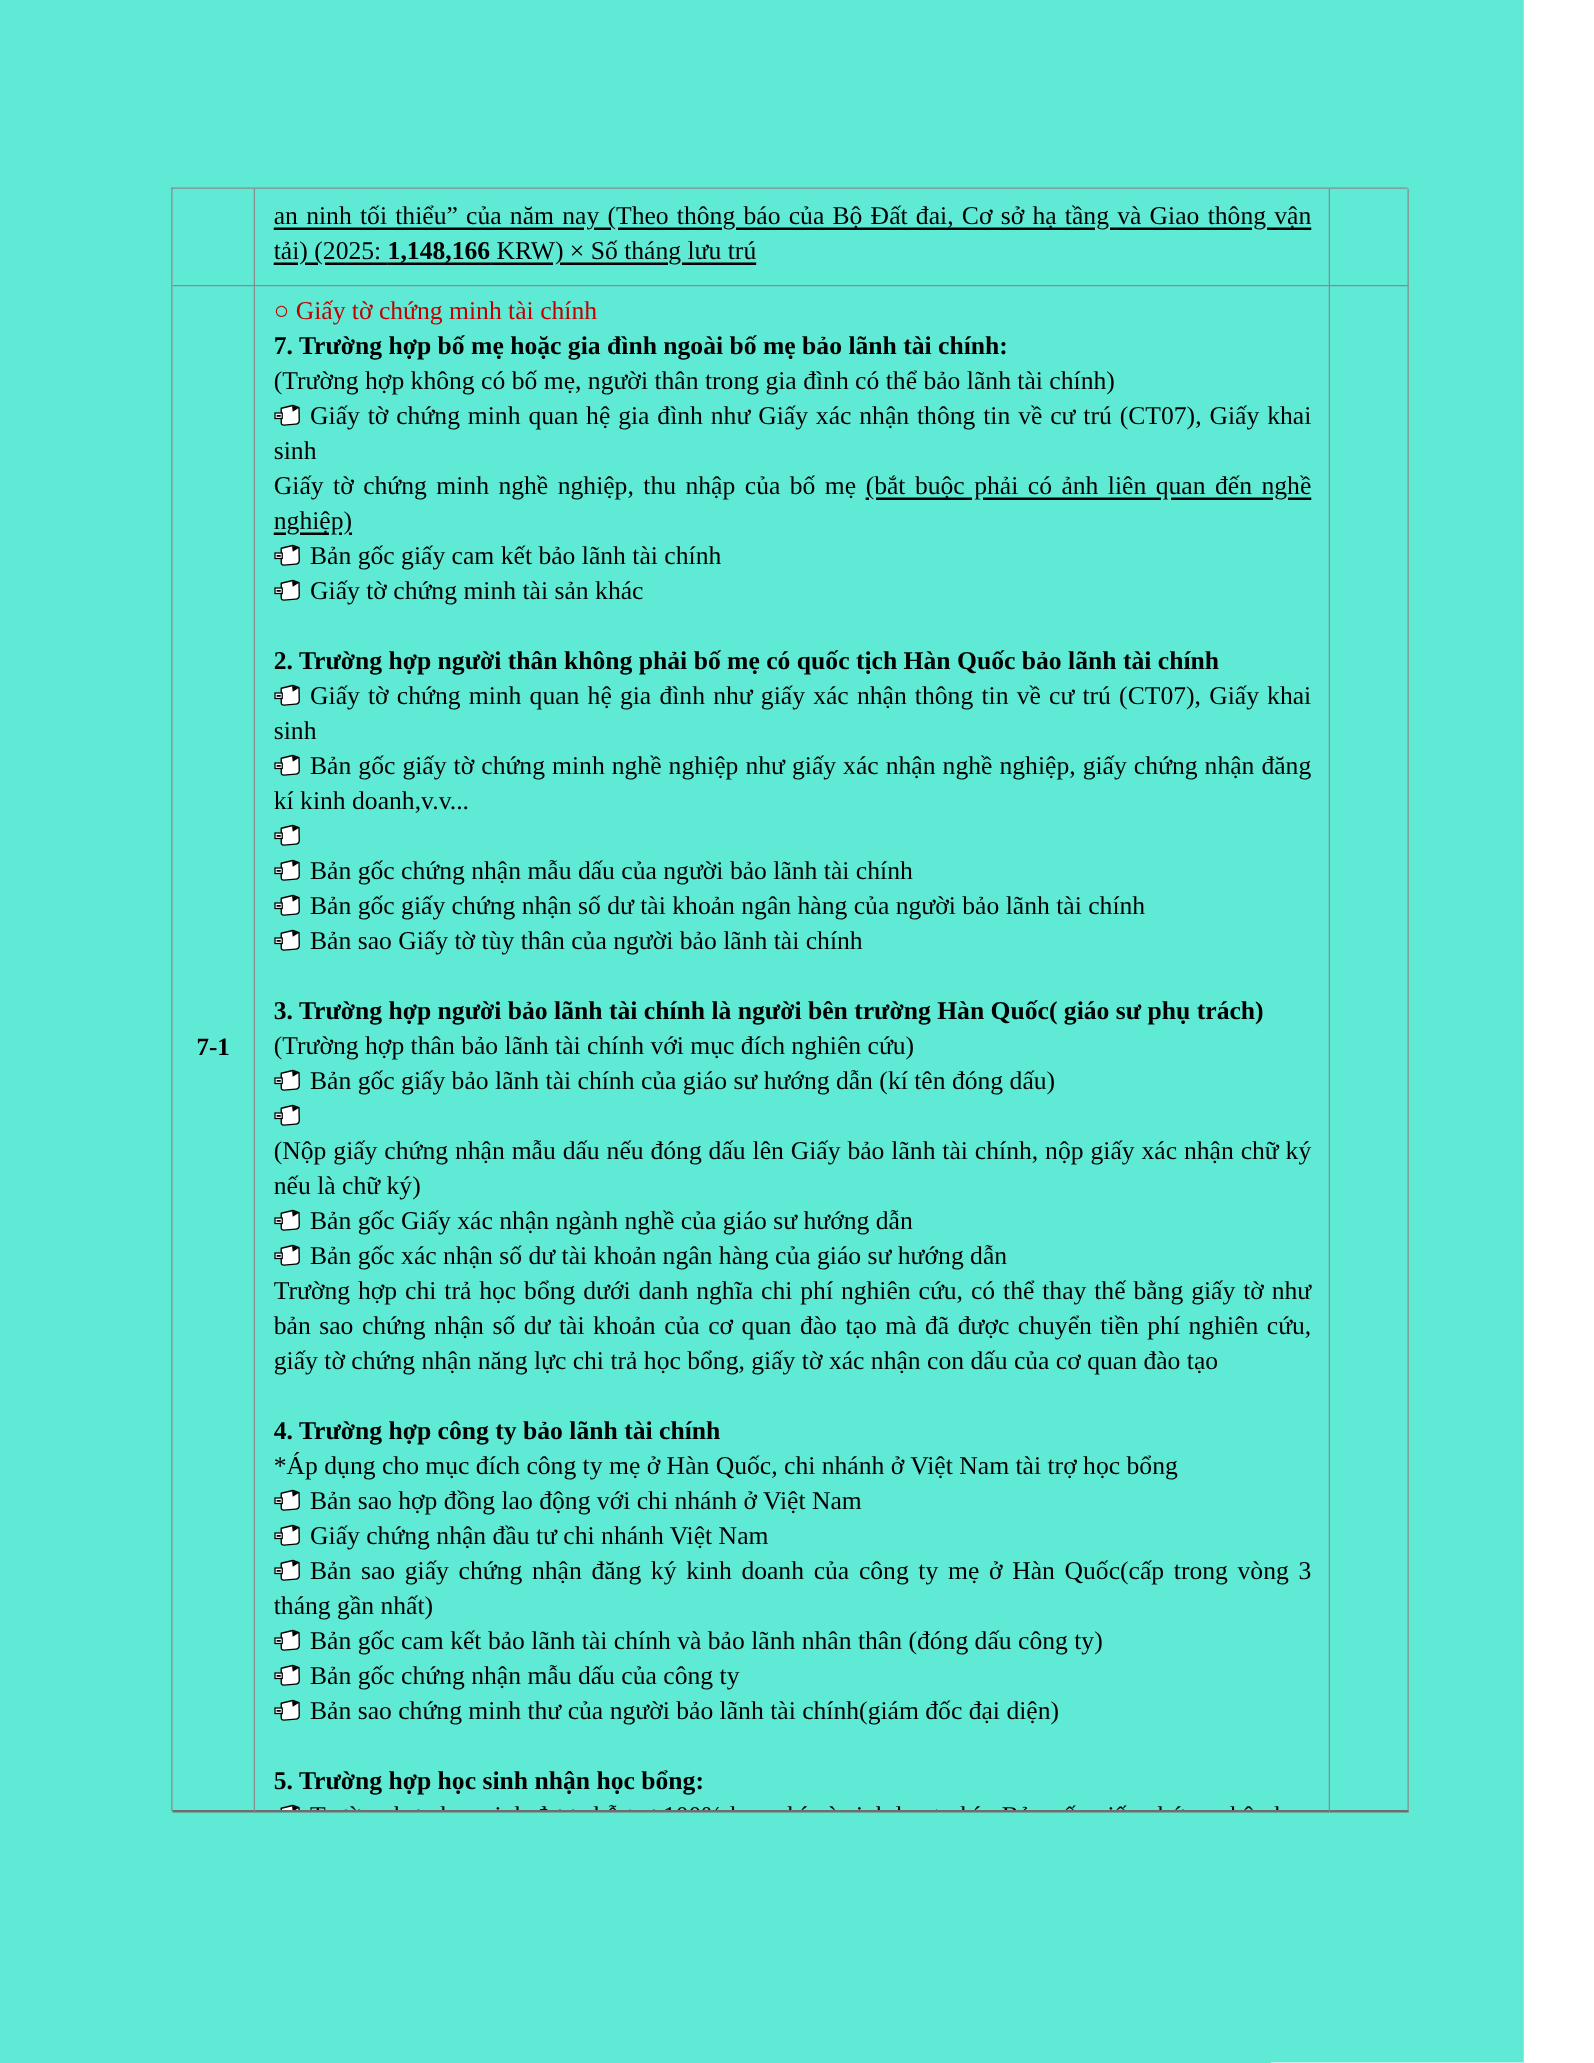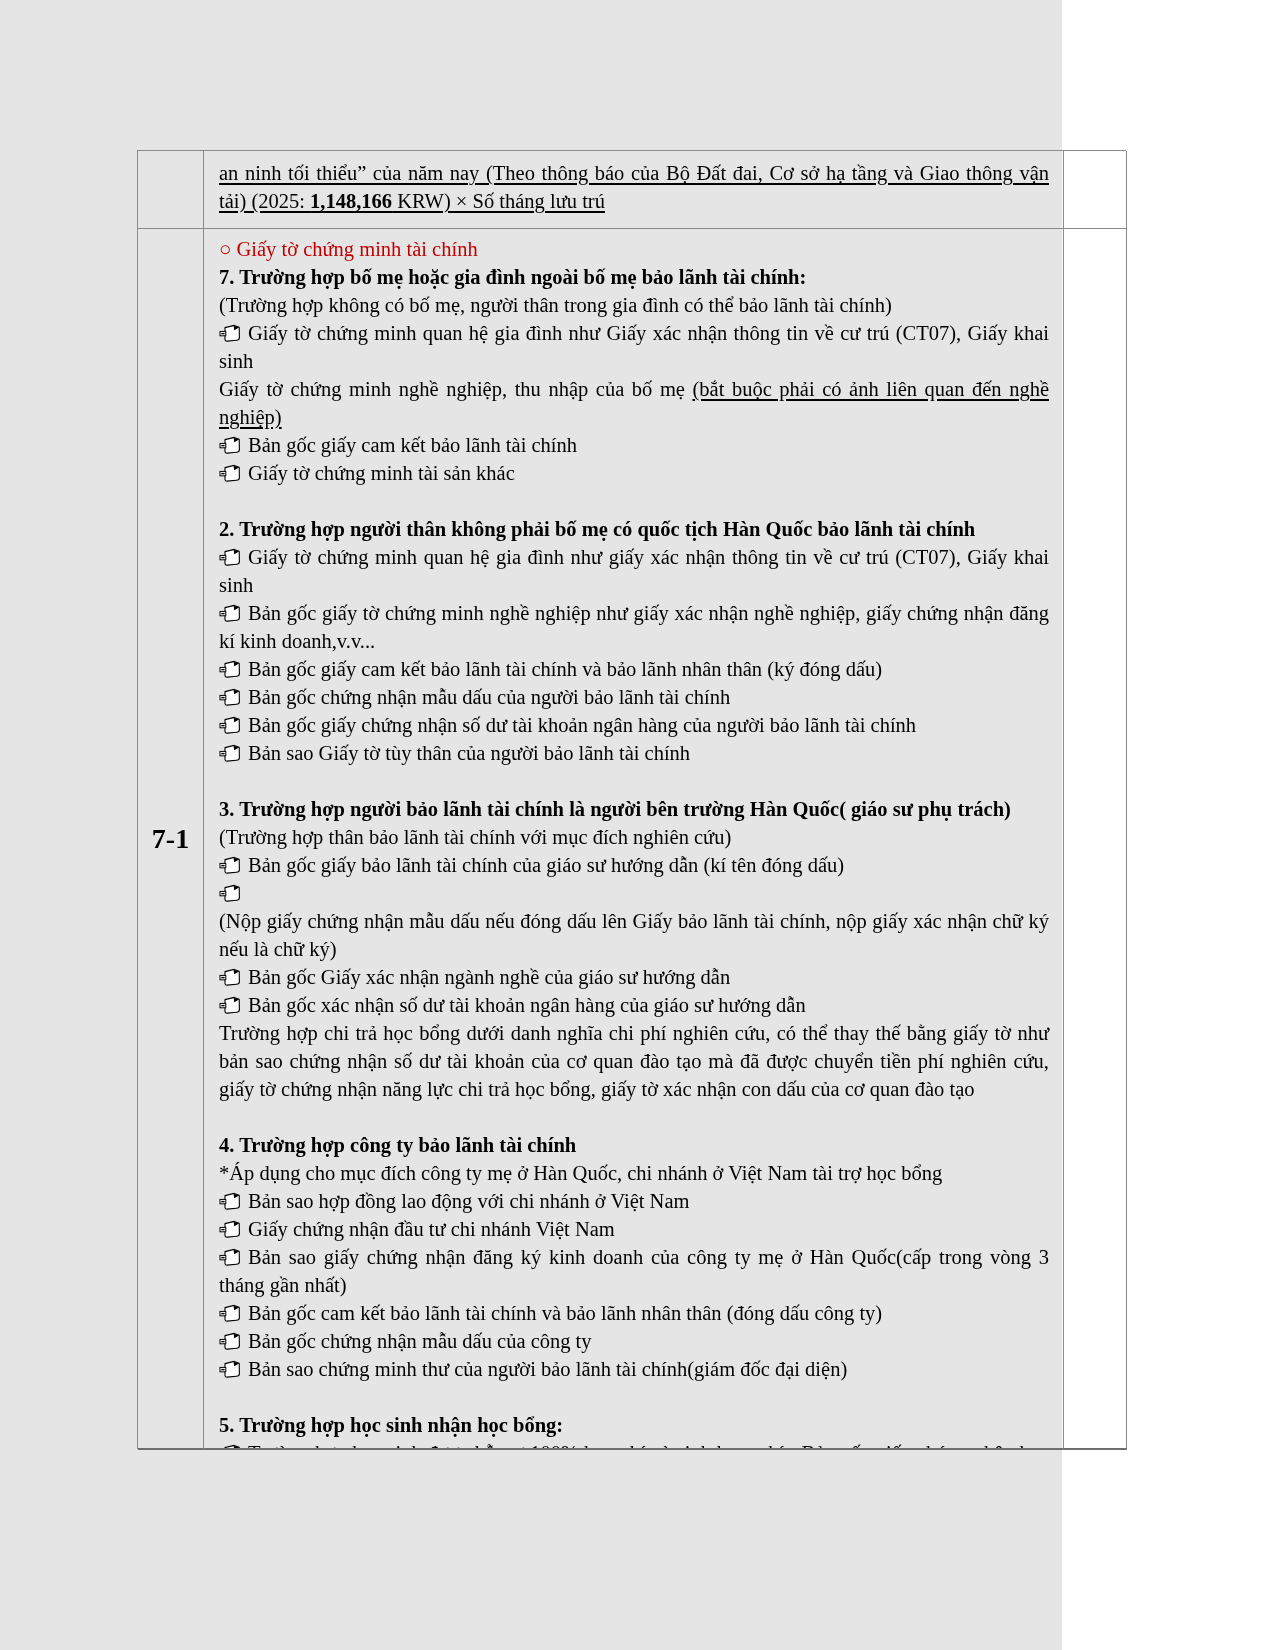--- a/index.html
+++ b/index.html
@@ -1,19 +1,19 @@
 <!DOCTYPE html>
 <html><head>
 <meta charset="utf-8">
 <style>
   html,body{margin:0;padding:0;background:#fff;}
   .page{
     position:relative;
-    width:1062px;height:1650px;
-    background:#e5e5e5;
+    width:1219px;height:1650px;
+    background:#5eead4;
     font-family:"Liberation Serif","DejaVu Serif",serif;
     color:#000;
   }
   .doc-table{
     position:absolute;left:137px;top:150px;
     width:989px;height:1299px;
     display:grid;
     grid-template-columns:66px 860px 63px;
     grid-template-rows:78px 1221px;
     border-top:1px solid #8a8a8a;
@@ -22,21 +22,21 @@
   }
   .cell{
     border-right:1px solid #8a8a8a;
     border-bottom:1px solid #8a8a8a;
     box-sizing:border-box;
     overflow:hidden;
   }
   .cell.bottom-edge{border-bottom:2px solid #6e6e6e;}
   .label-cell{
     display:flex;align-items:center;justify-content:center;
-    font-weight:bold;font-size:28px;
+    font-weight:bold;font-size:20px;
   }
   .content-cell{
     padding:6px 14px 0 15px;
     font-size:20.5px;
     line-height:28px;
     text-align:justify;
   }
   .row1-content{padding-top:8px;}
   .u{text-decoration:underline;text-underline-offset:3px;}
   .b{font-weight:bold;}
@@ -105,21 +105,21 @@
                 <path d="M6 3.6 L15.2 1.4 L20.2 3.2 L20.4 13.4 Q20.4 16 17.4 16.3 L8.2 17.1 Q6 17.2 6 15 Z" fill="#fff" stroke="#000" stroke-width="1.1" stroke-linejoin="round"></path>
                 <path d="M14.6 1.7 L20 3.4 L15.2 6.3 Z" fill="#000"></path>
                 <rect x="1" y="7.4" width="5.8" height="4.4" fill="#fff" stroke="#000" stroke-width="1"></rect>
                 <line x1="2.3" y1="9.6" x2="5.6" y2="9.6" stroke="#000" stroke-width="1.4"></line>
               </svg></span><span>Bản gốc giấy tờ chứng minh nghề nghiệp như giấy xác nhận nghề nghiệp, giấy chứng nhận đăng kí kinh doanh,v.v...</span></p>
           <p class="block item"><span class="doc-icon"><svg width="23" height="18" viewBox="0 0 23 18">
                 <path d="M6 3.6 L15.2 1.4 L20.2 3.2 L20.4 13.4 Q20.4 16 17.4 16.3 L8.2 17.1 Q6 17.2 6 15 Z" fill="#fff" stroke="#000" stroke-width="1.1" stroke-linejoin="round"></path>
                 <path d="M14.6 1.7 L20 3.4 L15.2 6.3 Z" fill="#000"></path>
                 <rect x="1" y="7.4" width="5.8" height="4.4" fill="#fff" stroke="#000" stroke-width="1"></rect>
                 <line x1="2.3" y1="9.6" x2="5.6" y2="9.6" stroke="#000" stroke-width="1.4"></line>
-              </svg></span><span>Bản gốc giấy cam kết bảo lãnh tài chính và bảo lãnh nhân thân (ký đóng dấu)</span></p>
+              </svg></span></p>
           <p class="block item"><span class="doc-icon"><svg width="23" height="18" viewBox="0 0 23 18">
                 <path d="M6 3.6 L15.2 1.4 L20.2 3.2 L20.4 13.4 Q20.4 16 17.4 16.3 L8.2 17.1 Q6 17.2 6 15 Z" fill="#fff" stroke="#000" stroke-width="1.1" stroke-linejoin="round"></path>
                 <path d="M14.6 1.7 L20 3.4 L15.2 6.3 Z" fill="#000"></path>
                 <rect x="1" y="7.4" width="5.8" height="4.4" fill="#fff" stroke="#000" stroke-width="1"></rect>
                 <line x1="2.3" y1="9.6" x2="5.6" y2="9.6" stroke="#000" stroke-width="1.4"></line>
               </svg></span><span>Bản gốc chứng nhận mẫu dấu của người bảo lãnh tài chính</span></p>
           <p class="block item"><span class="doc-icon"><svg width="23" height="18" viewBox="0 0 23 18">
                 <path d="M6 3.6 L15.2 1.4 L20.2 3.2 L20.4 13.4 Q20.4 16 17.4 16.3 L8.2 17.1 Q6 17.2 6 15 Z" fill="#fff" stroke="#000" stroke-width="1.1" stroke-linejoin="round"></path>
                 <path d="M14.6 1.7 L20 3.4 L15.2 6.3 Z" fill="#000"></path>
                 <rect x="1" y="7.4" width="5.8" height="4.4" fill="#fff" stroke="#000" stroke-width="1"></rect>

